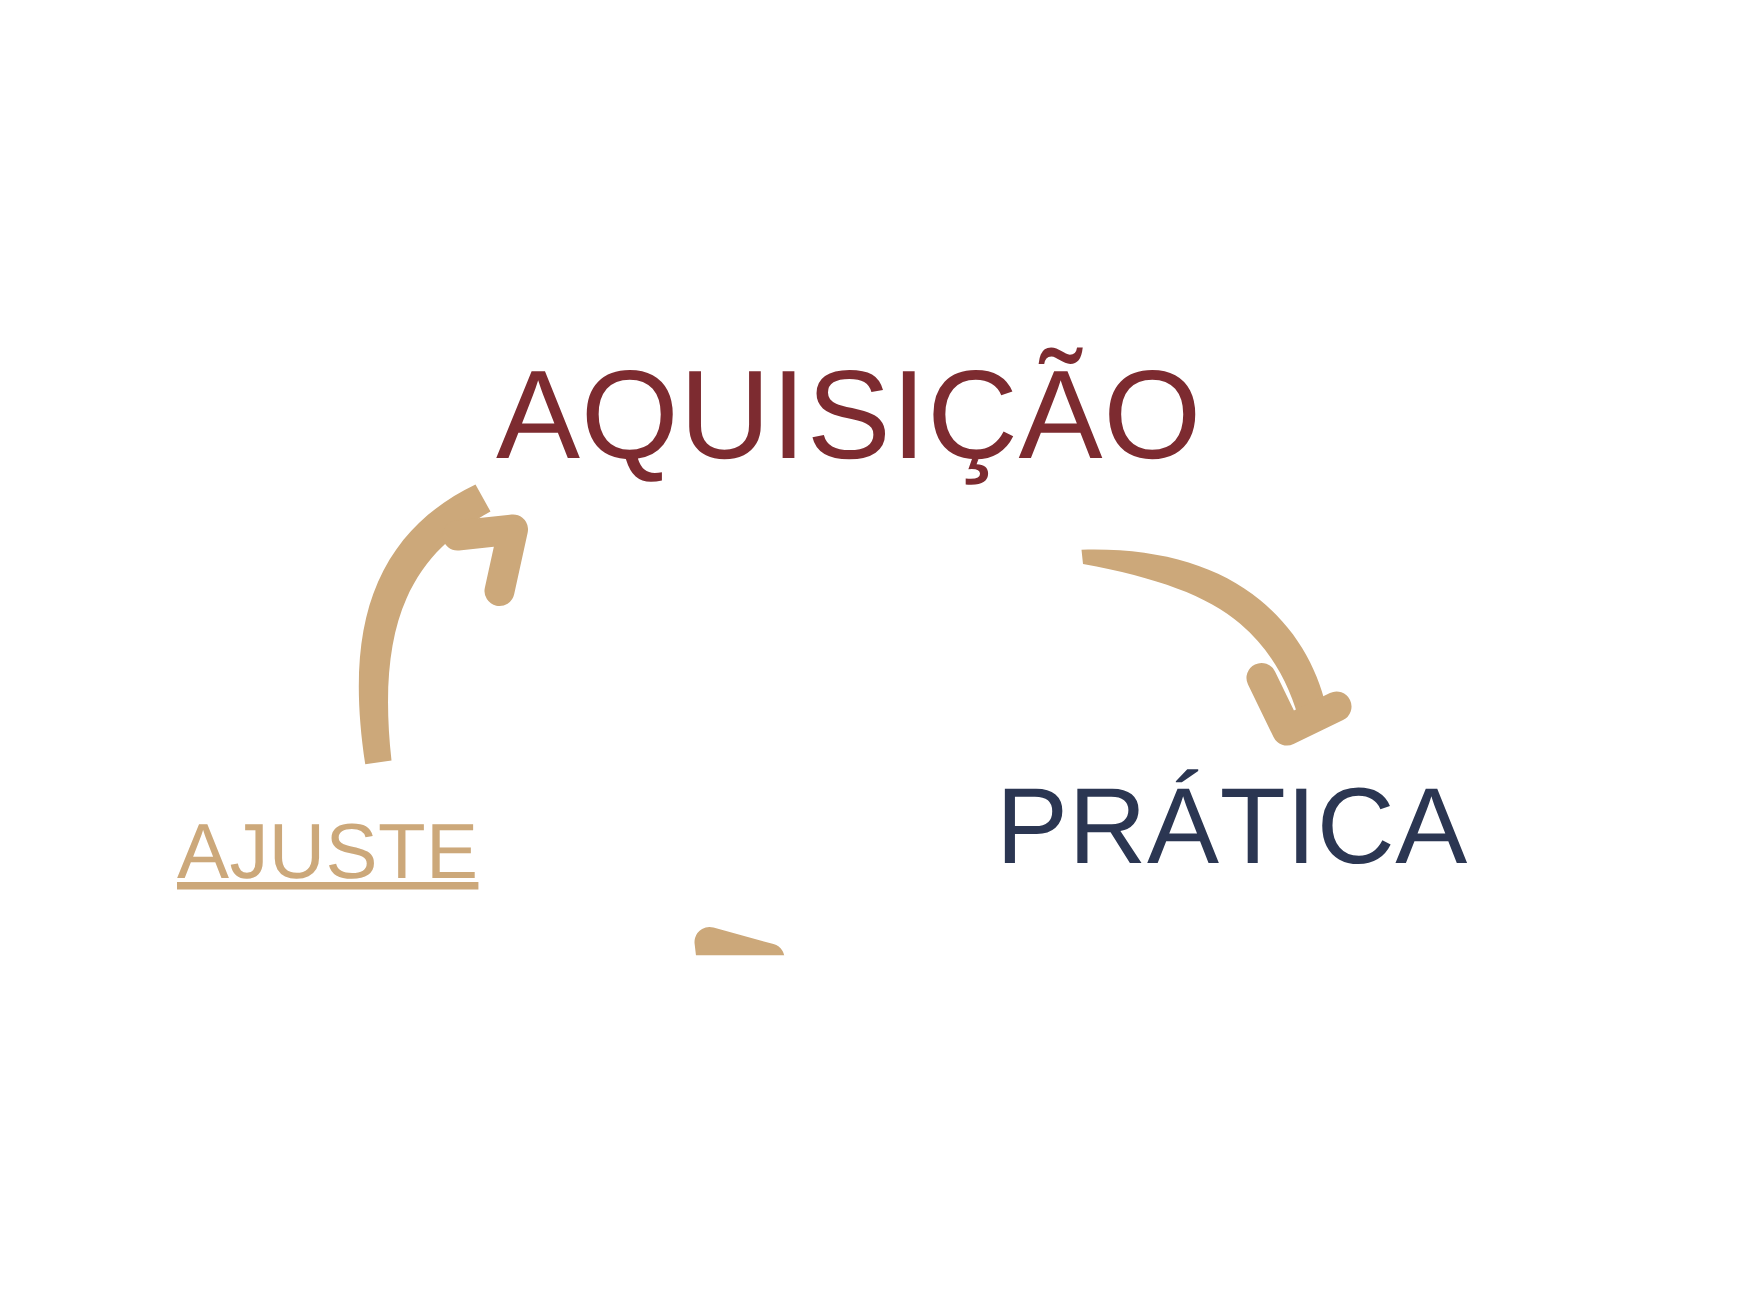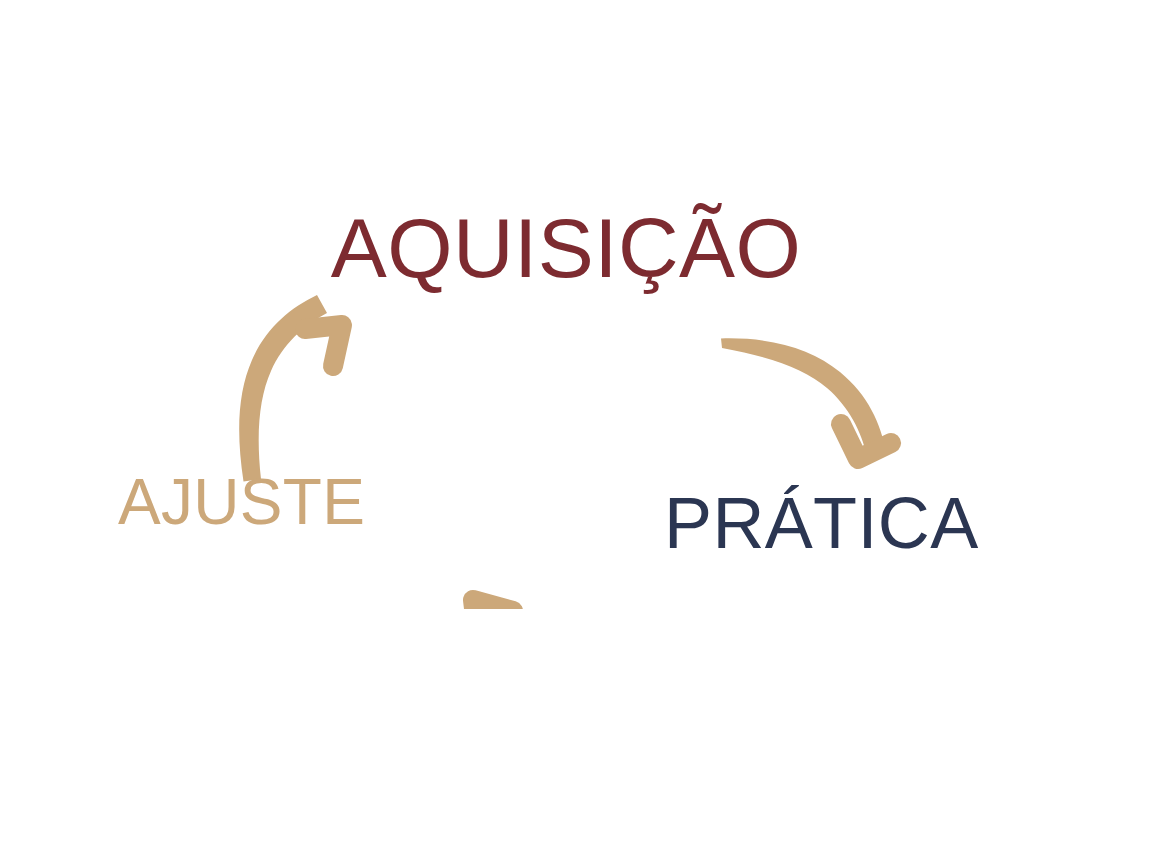--- a/index.html
+++ b/index.html
@@ -9,20 +9,21 @@
   }
   body {
     font-family: "Liberation Sans", sans-serif;
   }
   #canvas {
     position: relative;
     width: 1168px;
     height: 609px;
     background: #ffffff;
     overflow: hidden;
+    margin-top: 28px;
   }
   #cycle-svg {
     position: absolute;
     left: 0;
     top: 0;
     width: 1168px;
     height: 867px;
   }
   .node-label {
     position: absolute;
@@ -43,23 +44,24 @@
     transform: translateX(-18px);
   }
   #label-pratica {
     left: 664px;
     top: 487px;
     font-size: 72px;
     color: #2b3652;
   }
   #label-ajuste {
     left: 118px;
-    top: 470px;
-    font-size: 64px;
+    top: 514px;
+    font-size: 52px;
     color: #cca87a;
+    text-decoration: underline;
   }
 </style>
 </head>
 <body>
 
 <div id="canvas" style="background: rgb(255, 255, 255);">
 
   <svg id="cycle-svg" viewBox="0 0 1168 867" xmlns="http://www.w3.org/2000/svg">
 
     <g>

